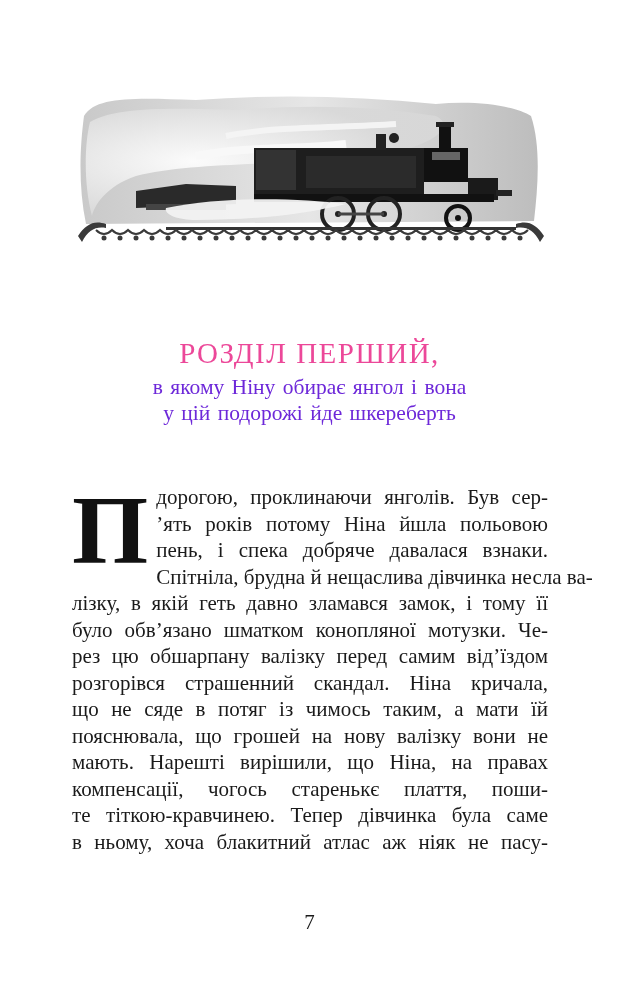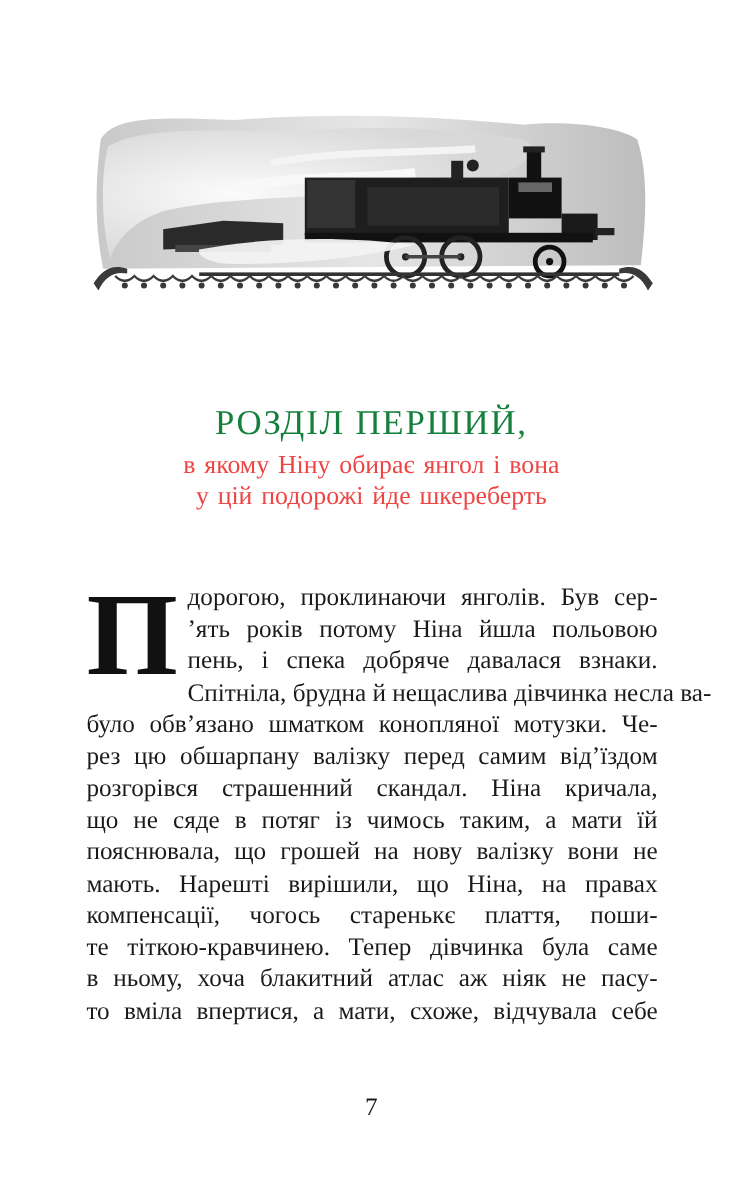--- a/index.html
+++ b/index.html
@@ -33,28 +33,28 @@
       top: 336px;
       width: 619px;
       text-align: center;
     }
     .chapter-title {
       font-size: 29px;
       letter-spacing: 1.5px;
       line-height: 34px;
       margin: 0;
       font-weight: normal;
-      color: #15803d;
+      color: #ec4899;
     }
     .chapter-subtitle {
       font-size: 21.5px;
       line-height: 26px;
       margin-top: 4px;
       word-spacing: 2px;
-      color: #ef4444;
+      color: #6d28d9;
     }
     .chapter-subtitle div {
       white-space: nowrap;
     }
     .body-text {
       position: absolute;
       left: 72px;
       top: 484px;
       width: 476px;
       font-size: 21px;
@@ -195,25 +195,25 @@
     <div>у цій подорожі йде шкереберть</div>
   </div>
 </div>
 
 <div class="body-text">
   <span class="drop-cap">П</span>
   <span class="line">дорогою, проклинаючи янголів. Був сер-</span>
   <span class="line">’ять років потому Ніна йшла польовою</span>
   <span class="line">пень, і спека добряче давалася взнаки.</span>
   <span class="line">Спітніла, брудна й нещаслива дівчинка несла ва-</span>
+  <span class="line">лізку, в якій геть давно зламався замок, і тому її</span>
   <span class="line">було обв’язано шматком конопляної мотузки. Че-</span>
   <span class="line">рез цю обшарпану валізку перед самим від’їздом</span>
   <span class="line">розгорівся страшенний скандал. Ніна кричала,</span>
   <span class="line">що не сяде в потяг із чимось таким, а мати їй</span>
   <span class="line">пояснювала, що грошей на нову валізку вони не</span>
   <span class="line">мають. Нарешті вирішили, що Ніна, на правах</span>
   <span class="line">компенсації, чогось старенькє плаття, поши-</span>
   <span class="line">те тіткою-кравчинею. Тепер дівчинка була саме</span>
   <span class="line">в ньому, хоча блакитний атлас аж ніяк не пасу-</span>
-  <span class="line">то вміла впертися, а мати, схоже, відчувала себе</span>
 </div>
 
 <div class="page-number">7</div>
 
 </body></html>

